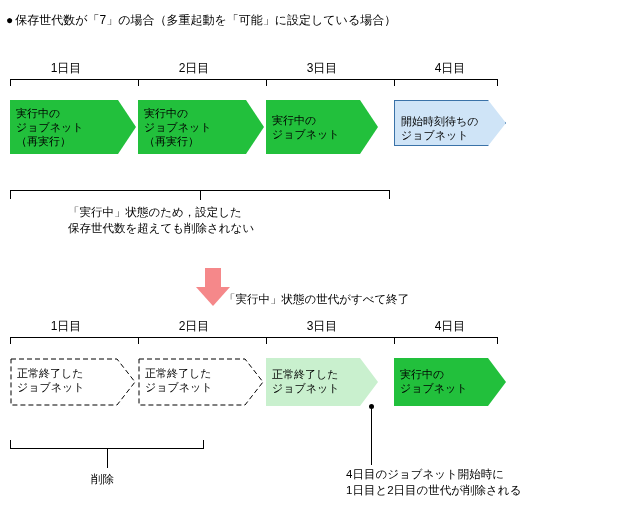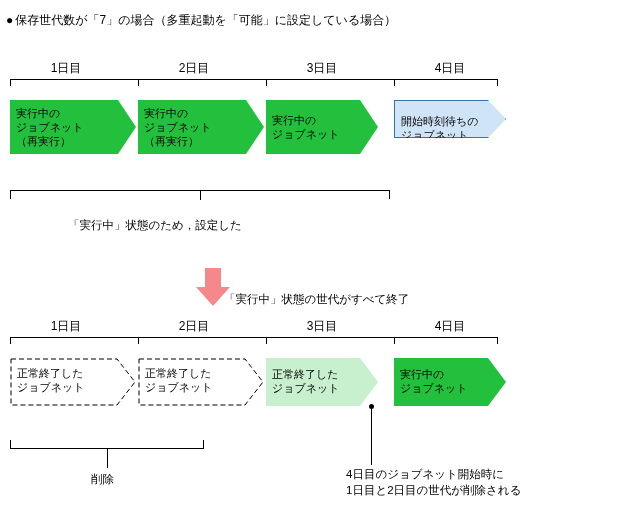--- a/index.html
+++ b/index.html
@@ -130,35 +130,36 @@
     <div>実行中の</div>
     <div>ジョブネット</div>
     <div>（再実行）</div>
   </div>
 
   <div class="chev green" style="left:266px;top:100px;width:112px;height:54px;">
     <div style="margin-top:7px;">実行中の</div>
     <div>ジョブネット</div>
   </div>
 
-  <div class="chev blue" style="left:394px;top:100px;width:112px;height:38px;">
+  <div class="chev blue" style="left:394px;top:100px;width:112px;height:46px;">
     <div style="margin-top:7px;">開始時刻待ちの</div>
     <div>ジョブネット</div>
   </div>
 </div>
 
 <div class="abs" style="left:0;top:0;">
   <div class="brace-line" style="left:10px;top:190px;width:380px;height:1px;"></div>
   <div class="brace-line" style="left:10px;top:190px;width:1px;height:9px;"></div>
   <div class="brace-line" style="left:389px;top:190px;width:1px;height:9px;"></div>
   <div class="brace-line" style="left:200px;top:190px;width:1px;height:10px;"></div>
 </div>
 
-<div class="abs caption" style="left:68px;top:217px;">
+<div class="abs caption" style="left:68px;top:204px;">
   <div>「実行中」状態のため，設定した</div>
+  <div>保存世代数を超えても削除されない</div>
 </div>
 
 <div class="abs" id="big-arrow">
   <div class="shaft"></div>
   <div class="head"></div>
 </div>
 <div class="abs caption" style="left:224px;top:277px;margin-top:14px;">「実行中」状態の世代がすべて終了</div>
 
 <div class="abs" style="left:0;top:0;width:617px;height:180px;">
 

